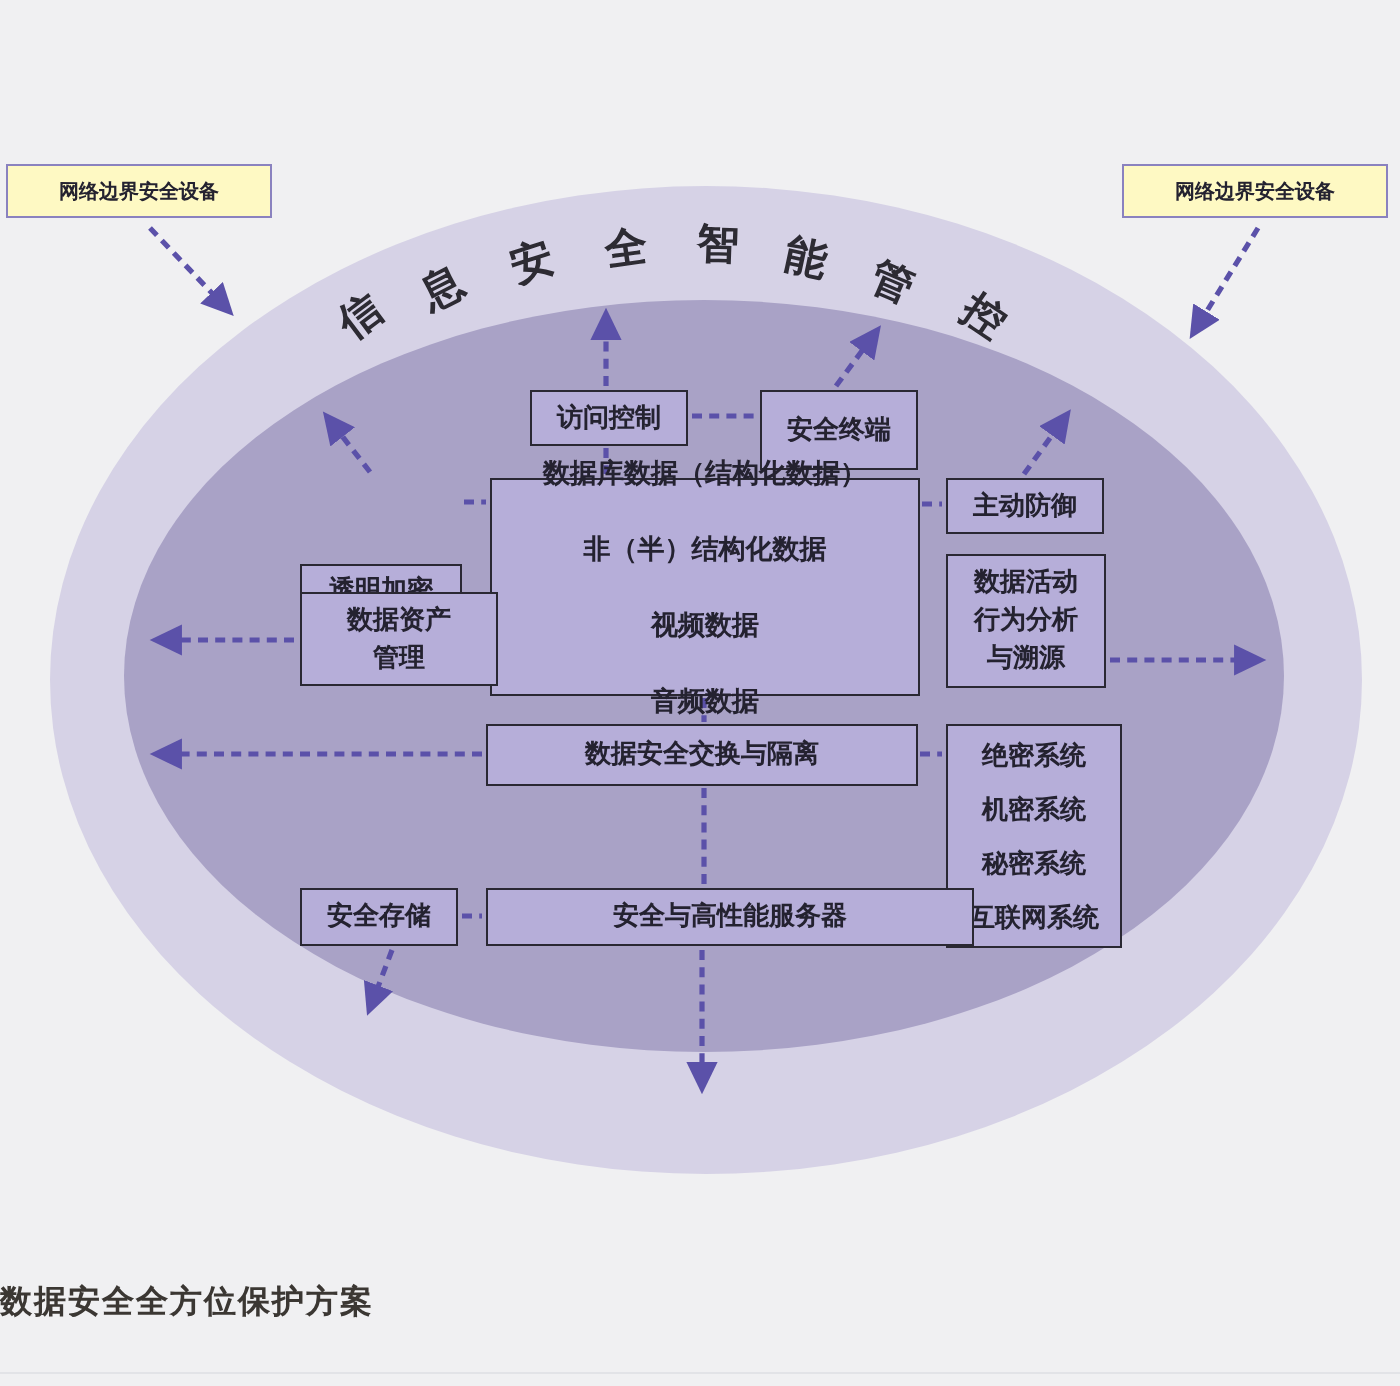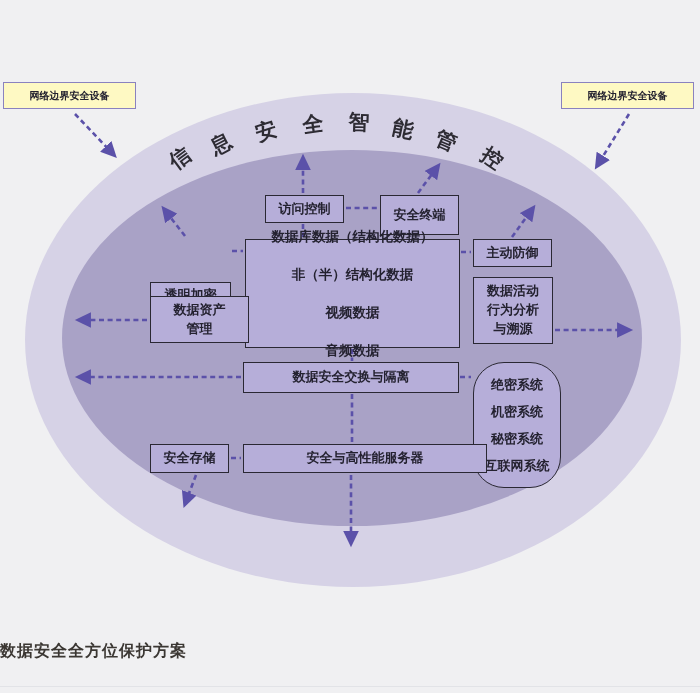--- a/index.html
+++ b/index.html
@@ -125,21 +125,21 @@
   <div class="node" style="left:473px;top:277px;width:80px;height:67px;">
     <span class="ln">数据活动</span>
     <span class="ln">行为分析</span>
     <span class="ln">与溯源</span>
   </div>
 
   <div class="node" style="left:243px;top:362px;width:216px;height:31px;">
     <span class="ln">数据安全交换与隔离</span>
   </div>
 
-  <div class="node systems" style="left:473px;top:362px;width:88px;height:126px;border-radius:31px;">
+  <div class="node systems" style="left:473px;top:362px;width:88px;height:112px;">
     <span class="ln">绝密系统</span>
     <span class="ln">机密系统</span>
     <span class="ln">秘密系统</span>
     <span class="ln">互联网系统</span>
   </div>
 
   <div class="node" style="left:150px;top:444px;width:79px;height:29px;">
     <span class="ln">安全存储</span>
   </div>
 

